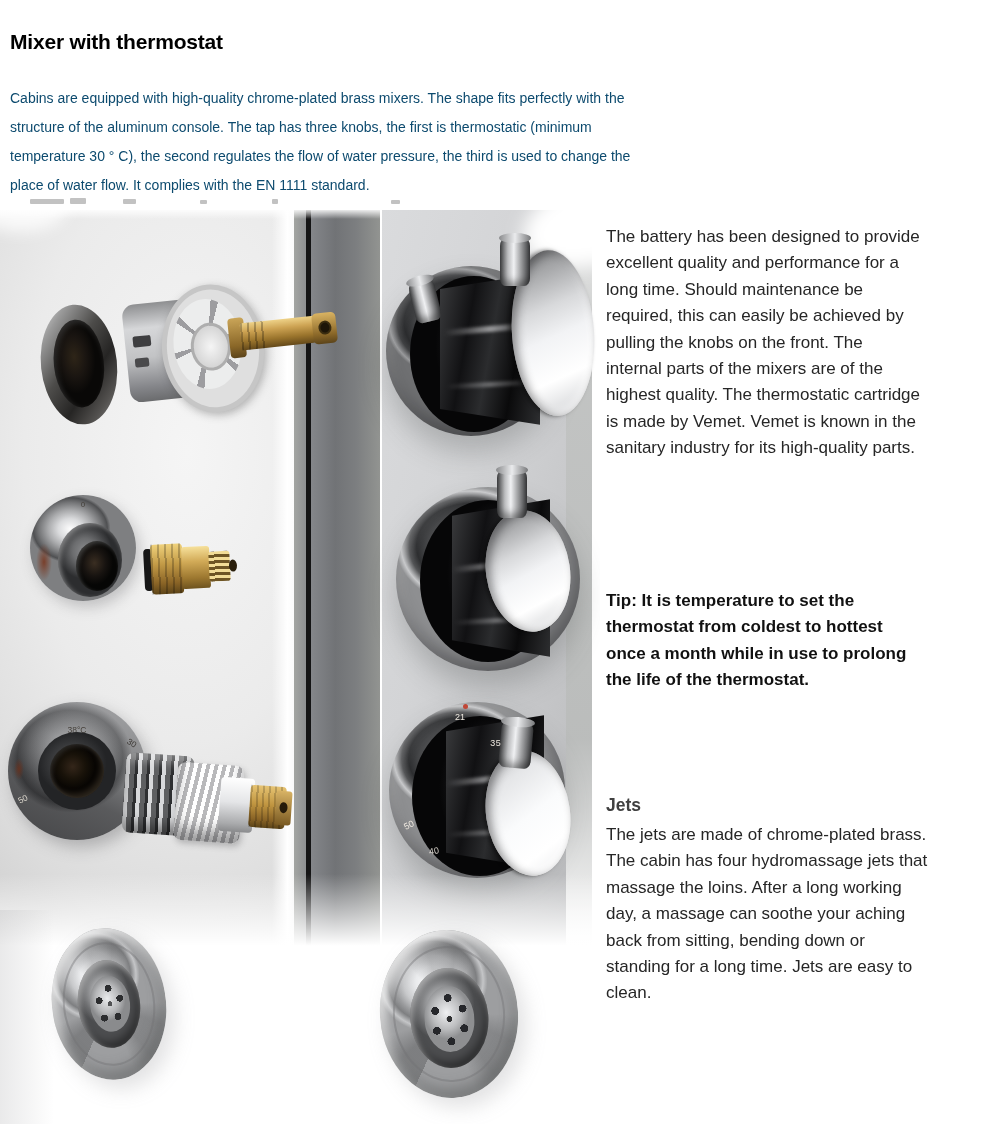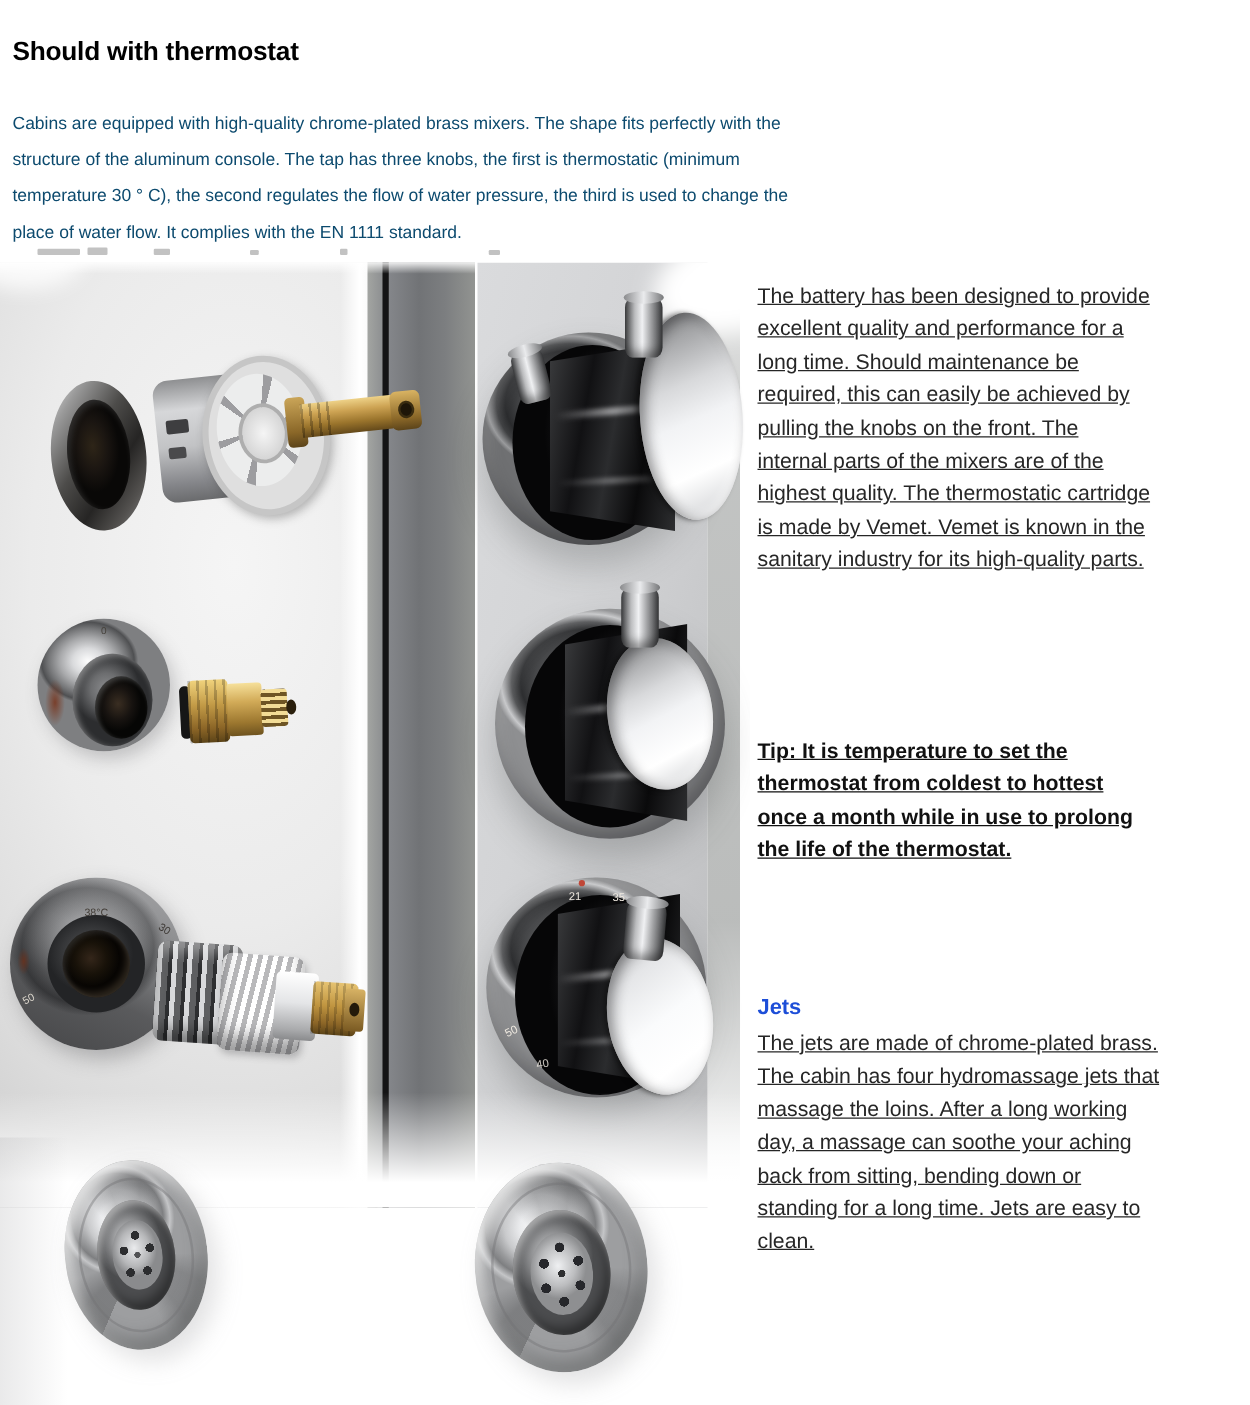--- a/index.html
+++ b/index.html
@@ -4,24 +4,24 @@
 <style>
   html,body{margin:0;padding:0;background:#fff;}
   body{width:1000px;height:1124px;position:relative;overflow:hidden;
        font-family:"Liberation Sans",sans-serif;color:#1b1b1b;}
 
   
   .page-title{position:absolute;left:10px;top:16px;font-size:21px;font-weight:700;color:#000;letter-spacing:-0.2px;}
   .intro{position:absolute;left:10px;top:70px;width:985px;font-size:14px;line-height:29px;
          color:#0c4a6e;white-space:pre-line;}
   .rcol{position:absolute;left:606px;top:0;width:378px;}
-  .rcol p{margin:0;white-space:pre-line;text-decoration:underline;}
+  .rcol p{margin:0;white-space:pre-line;}
   .p-battery{position:absolute;left:0;top:224px;font-size:17px;line-height:26.4px;color:#262626;}
   .p-tip{position:absolute;left:0;top:588px;font-size:17px;line-height:26.4px;font-weight:700;color:#111;}
-  .h-jets{position:absolute;left:0;top:795px;margin:0;font-size:17.5px;font-weight:700;color:#1d4ed8;}
+  .h-jets{position:absolute;left:0;top:795px;margin:0;font-size:17.5px;font-weight:700;color:#404040;}
   .p-jets{position:absolute;left:0;top:822px;font-size:17px;line-height:26.4px;color:#262626;}
 
   
   .artifact span{position:absolute;background:#8f8f8f;border-radius:1px;opacity:.55;}
 
   
   .photo{position:absolute;left:0;top:210px;width:600px;height:914px;overflow:hidden;background:#fff;}
   .scene{position:absolute;left:0;top:0;width:600px;height:756px;z-index:1;}
   .bg-left{position:absolute;left:0;top:0;width:302px;height:756px;
     background:radial-gradient(120% 85% at 62% 32%, #f5f5f5 0%, #ebebeb 45%, #dcdcdc 75%, #c9c9c9 100%);}
@@ -193,21 +193,21 @@
       radial-gradient(closest-side at 45% 40%, #eff0f2, #bcbdbf 62%, #8e8f91 100%);}
   .jet-groove{position:absolute;border-radius:50%;border:2px solid rgba(112,113,115,.4);}
   .jet1 .jet-groove{left:11px;top:14px;width:88px;height:120px;}
   .jet2 .jet-groove{left:13px;top:16px;width:108px;height:132px;}
 </style>
 </head>
 <body>
 
 <div>
 
-  <h1 class="page-title">Should with thermostat</h1>
+  <h1 class="page-title">Mixer with thermostat</h1>
 
   <p class="intro">Cabins are equipped with high-quality chrome-plated brass mixers. The shape fits perfectly with the
 structure of the aluminum console. The tap has three knobs, the first is thermostatic (minimum
 temperature 30 ° C), the second regulates the flow of water pressure, the third is used to change the
 place of water flow. It complies with the EN 1111 standard.</p>
 
   <div class="artifact">
     <span style="left:30px;top:199px;width:34px;height:5px;"></span>
     <span style="left:70px;top:198px;width:16px;height:6px;"></span>
     <span style="left:123px;top:199px;width:13px;height:5px;"></span>
@@ -292,21 +292,21 @@
     <div class="esc esc-lite" style="left:396px;top:277px;width:184px;height:184px;"></div>
     <div class="kback" style="left:420px;top:290px;width:136px;height:162px;"></div>
     <div class="kcone" style="left:452px;top:286px;width:98px;height:164px;"></div>
     <div class="streak" style="left:452px;top:352px;width:92px;height:6px;transform:rotate(-6deg);"></div>
     <div class="streak" style="left:454px;top:408px;width:86px;height:5px;transform:rotate(-3deg);opacity:.6;"></div>
     <div class="kface" style="left:486px;top:300px;width:84px;height:122px;transform:rotate(-8deg);"></div>
     <div class="kstem" style="left:497px;top:260px;width:30px;height:48px;"></div>
 
     <div class="esc esc-lite" style="left:389px;top:492px;width:176px;height:176px;"></div>
     <span class="k3mark" style="left:455px;top:502px;">21</span>
-    <span class="k3mark" style="left:490px;top:503px;">35</span>
+    <span class="k3mark" style="left:490px;top:529px;font-family:Liberation Mono, monospace;">35</span>
     <span class="k3dot" style="left:463px;top:494px;"></span>
     <span class="k3mark" style="left:404px;top:610px;transform:rotate(-26deg);">50</span>
     <span class="k3mark" style="left:429px;top:636px;transform:rotate(-10deg);opacity:.85;">40</span>
     <div class="kback" style="left:412px;top:506px;width:136px;height:160px;"></div>
     <div class="kcone" style="left:446px;top:502px;width:98px;height:160px;"></div>
     <div class="streak" style="left:446px;top:566px;width:90px;height:6px;transform:rotate(-6deg);"></div>
     <div class="streak" style="left:448px;top:620px;width:84px;height:5px;transform:rotate(-3deg);opacity:.6;"></div>
     <div class="kface kface-bright" style="left:486px;top:540px;width:84px;height:126px;transform:rotate(-8deg);"></div>
     <div class="kstem" style="left:500px;top:512px;width:32px;height:46px;transform:rotate(5deg);"></div>
 

